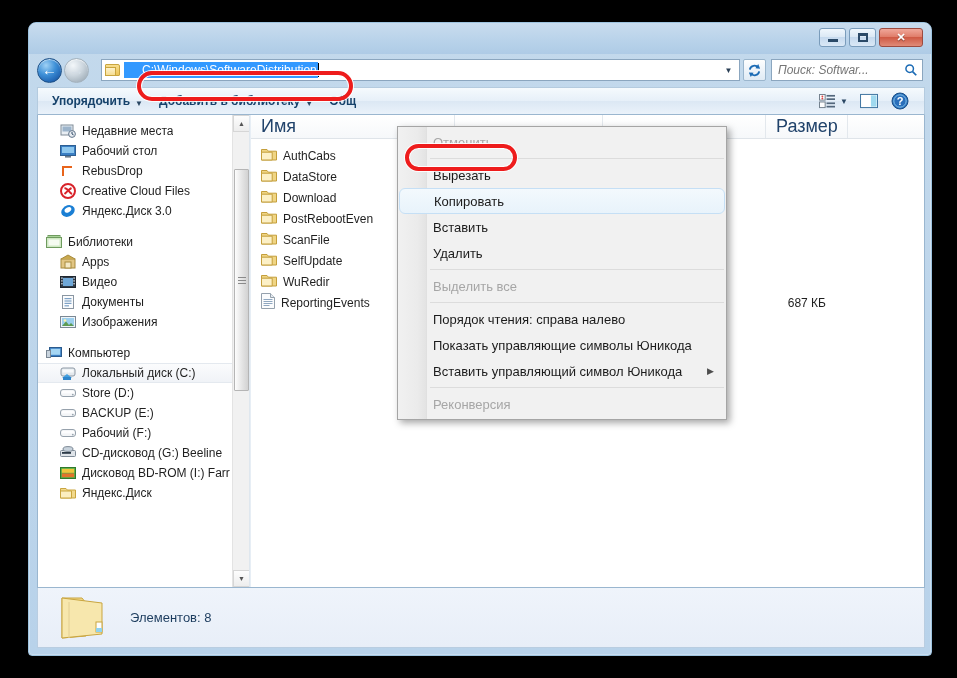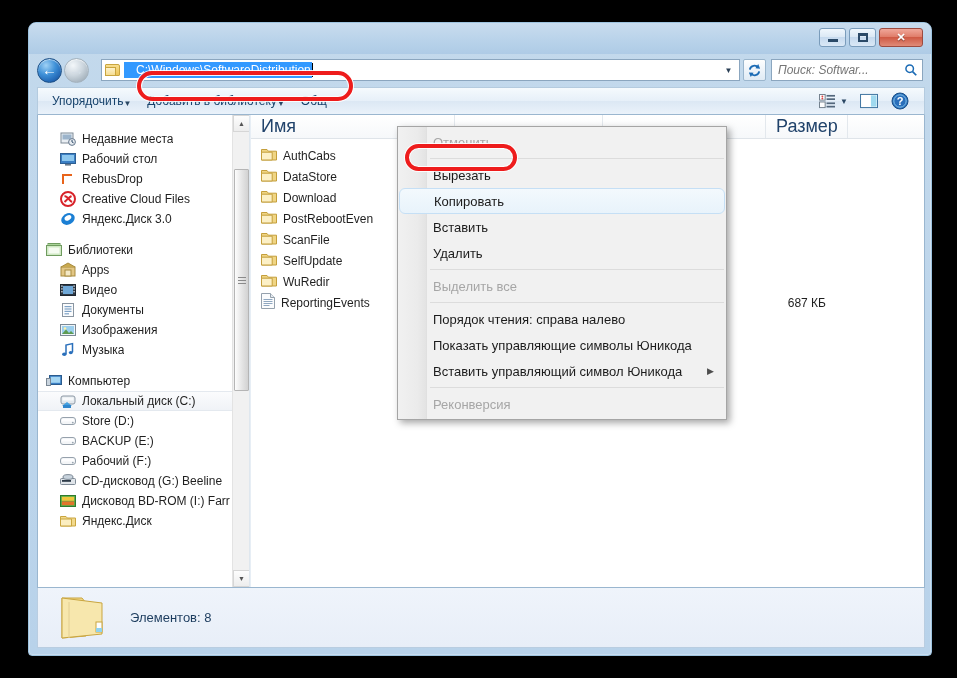--- a/index.html
+++ b/index.html
@@ -89,21 +89,21 @@
     background: #fff;
     border: 1px solid #8ba6bf;
     display: flex; align-items: center;
     padding: 0 2px 0 3px;
     min-width: 0;
   }
   #path-folder-icon { flex: 0 0 auto; margin-right: 3px; }
   #path-text {
     font-size: 12px; color: #fff;
     background: #3399ff;
-    padding: 1px 1px 1px 12px;
+    padding: 1px 1px 1px 18px;
     white-space: nowrap;
     flex: 0 0 auto;
   }
   #path-caret {
     width: 1px; height: 14px; background: #000; margin-left: 0px;
   }
   #address-spacer { flex: 1 1 auto; }
   #address-dropdown {
     flex: 0 0 auto; width: 17px; height: 20px;
     display:flex; align-items:center; justify-content:center;
@@ -137,21 +137,21 @@
     width: 888px; height: 28px;
     background: linear-gradient(to bottom, #f5fafd 0%, #e7f0f9 48%, #dce8f4 52%, #eaf2fa 100%);
     border: 1px solid #b4cbdf;
     border-bottom: 1px solid #9ab6cf;
     display: flex; align-items: center;
     padding: 0 6px;
     font-size: 12px; color: #16426b;
   }
   .cmd-item {
     padding: 3px 8px; white-space: nowrap; cursor: default;
-    display: flex; align-items: flex-end; 
+    display: flex; align-items: flex-end; gap: 5px; font-weight: bold;
   }
   .cmd-caret { font-size: 8px; color:#2a4763; }
   #command-bar-right { margin-left: auto; display: flex; align-items: center; gap: 2px; padding-right: 4px;}
   .cmd-icon-btn { padding: 2px 5px; display:flex; align-items:center; gap:4px; cursor: default; }
 
   
   #content-area {
     position: absolute; left: 8px; top: 92px;
     width: 888px; height: 473px;
     background: #fff;
@@ -161,21 +161,21 @@
     overflow: hidden;
   }
 
   
   #nav-pane {
     width: 211px; flex: 0 0 211px;
     background: #fff;
     position: relative;
     overflow: hidden;
   }
-  #nav-list { padding-top: 14px; }
+  #nav-list { padding-top: 6px; }
   .nav-item {
     display: flex; align-items: center;
     height: 20px;
     font-size: 12px; color: #1f1f1f;
     padding-left: 22px;
     cursor: default;
     white-space: nowrap;
   }
   .nav-item.root { padding-left: 8px; font-weight: normal; }
   .nav-item.selected {
@@ -511,28 +511,20 @@
             <span class="nav-label">Документы</span>
           </div>
           <div class="nav-item">
             <span class="nav-icon"><svg width="16" height="16" viewBox="0 0 16 16">
                 <rect x="0.5" y="2.5" width="15" height="11" fill="#eef4f9" stroke="#7b8894"></rect>
                 <rect x="2" y="4" width="12" height="8" fill="#9ccfee"></rect>
                 <circle cx="5" cy="6.5" r="1.3" fill="#fdf3a8"></circle>
                 <path d="M2 12 L6 7.5 L9 11 L11 9 L14 12 Z" fill="#5d9b52"></path>
               </svg></span>
             <span class="nav-label">Изображения</span>
-          </div>
-          <div class="nav-item">
-            <span class="nav-icon"><svg width="16" height="16" viewBox="0 0 16 16">
-                <path d="M6 12 L6 3 L12.5 1.6 L12.5 10.3" stroke="#2a6fbb" stroke-width="1.5" fill="none"></path>
-                <ellipse cx="4.3" cy="12.2" rx="2.2" ry="1.7" fill="#2a6fbb"></ellipse>
-                <ellipse cx="10.8" cy="10.6" rx="2" ry="1.6" fill="#2a6fbb"></ellipse>
-              </svg></span>
-            <span class="nav-label">Музыка</span>
           </div>
           <div class="nav-spacer"></div>
           <div class="nav-item root">
             <span class="nav-icon"><svg width="16" height="16" viewBox="0 0 16 16">
                 <rect x="3.5" y="2.5" width="12" height="9" fill="#3b7fc4" stroke="#2b5b8d"></rect>
                 <rect x="4.8" y="3.8" width="9.4" height="6" fill="#a5d6f3"></rect>
                 <rect x="0.5" y="5.5" width="4" height="7" fill="#c9d4de" stroke="#7a8794"></rect>
               </svg></span>
             <span class="nav-label">Компьютер</span>
           </div>

